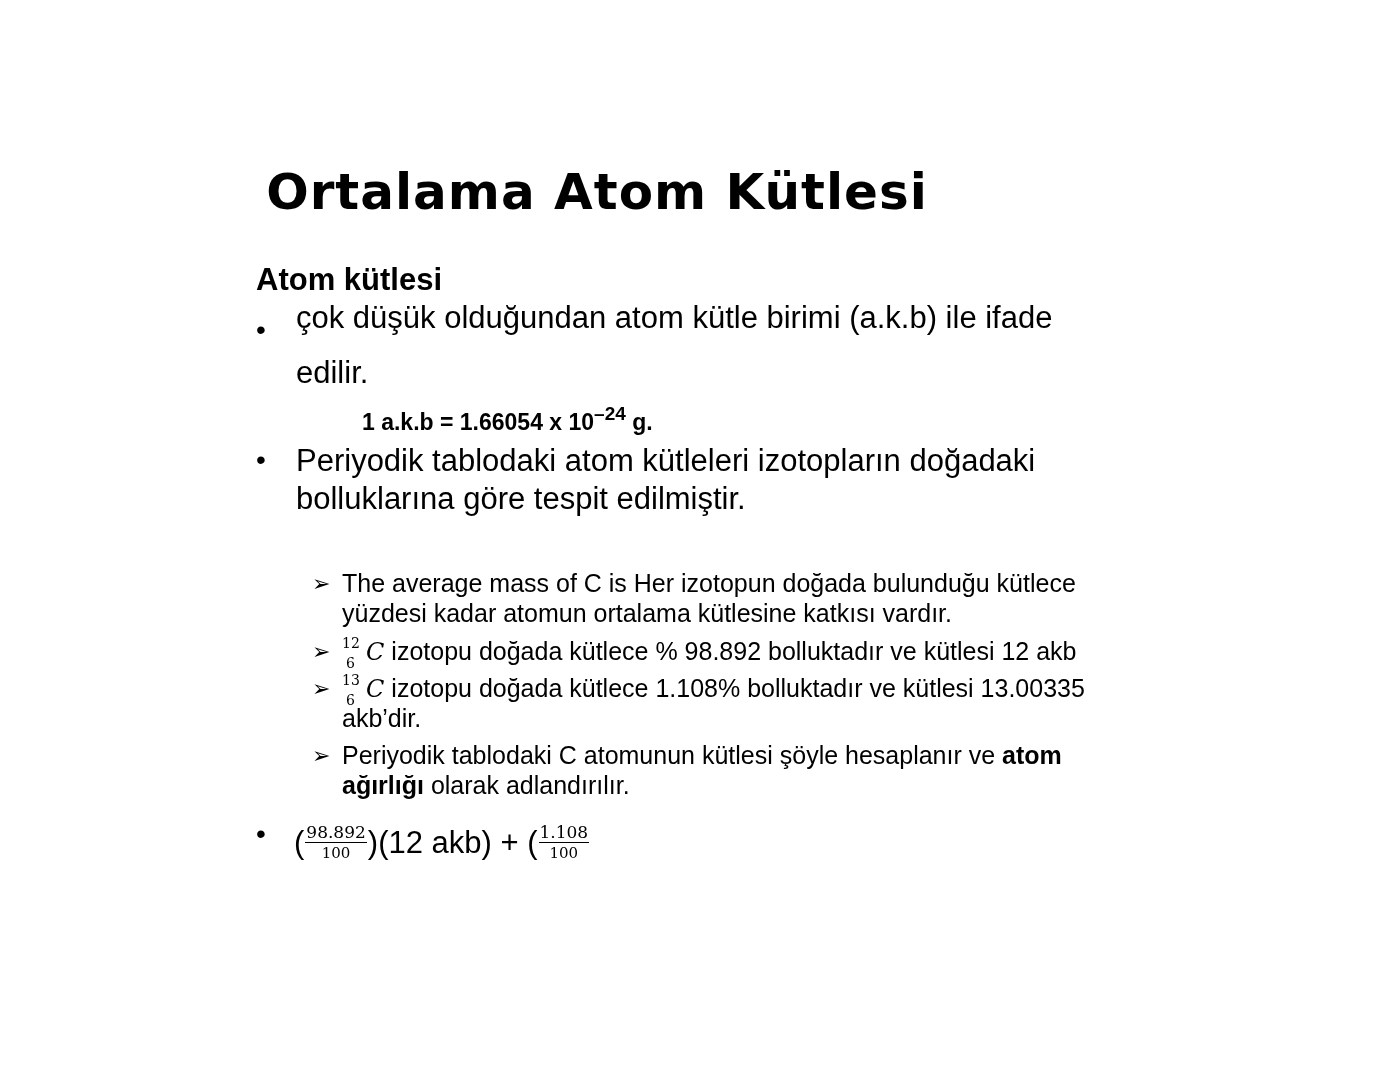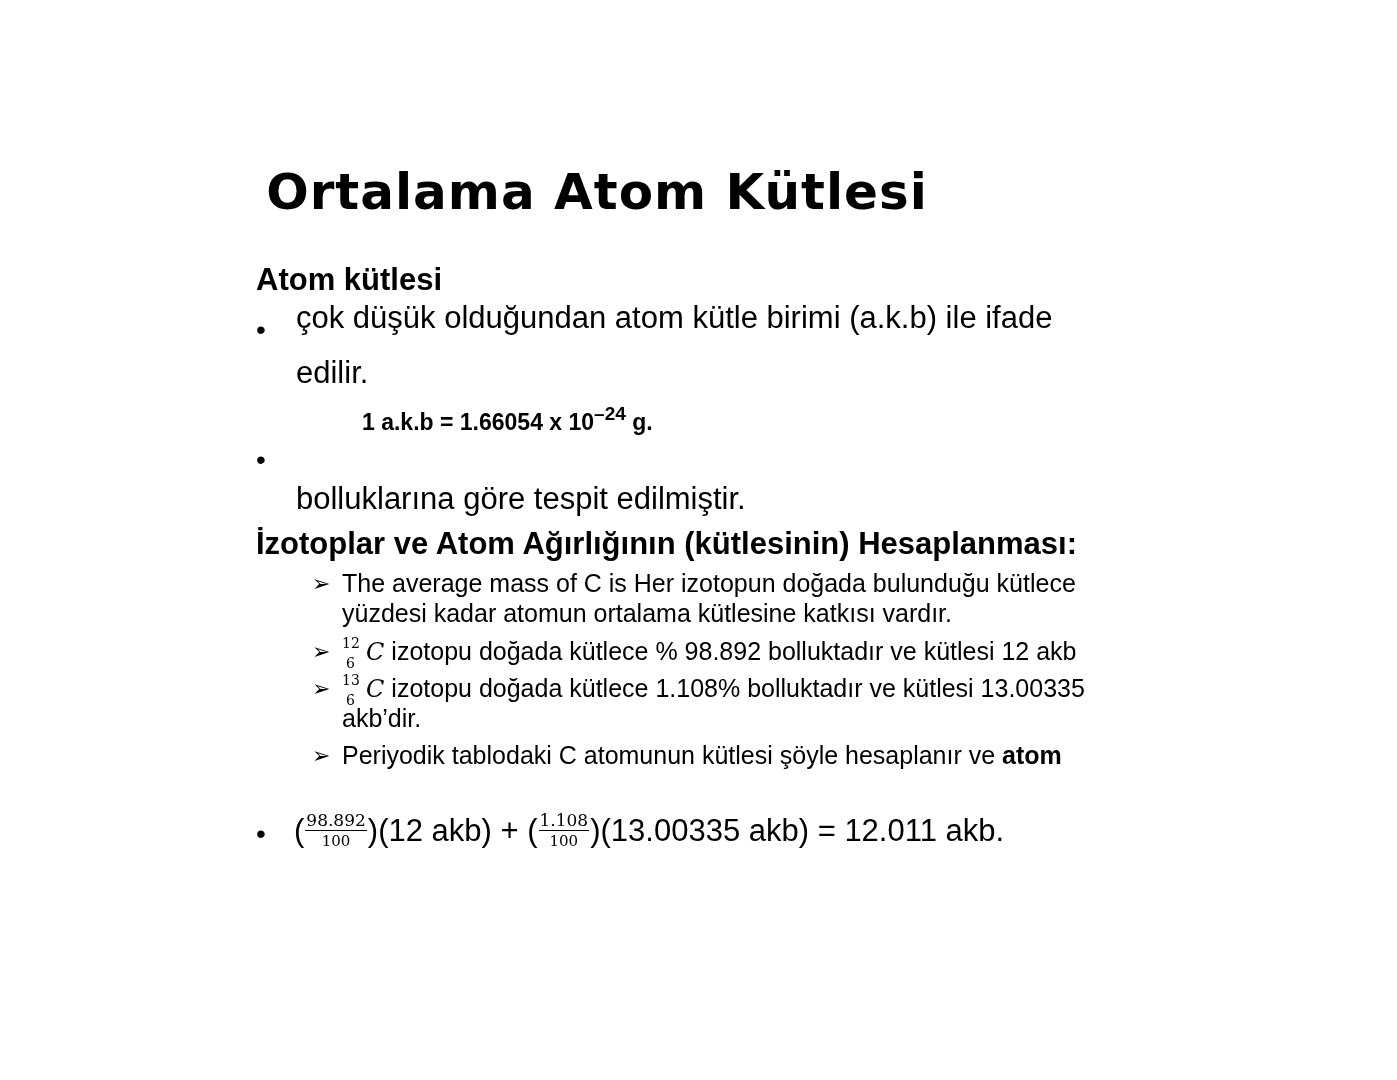--- a/index.html
+++ b/index.html
@@ -11,72 +11,72 @@
   .l1 { font-size:31px; line-height:42px; }
   .bullet { position:absolute; font-size:28px; }
   .l2 { font-size:25px; line-height:30px; }
   .arrow { position:absolute; font-size:22px; }
   .formula-bold { font-weight:bold; font-size:23px; }
   sup.e { font-size:19px; vertical-align:10px; }
   .iso { display:inline-block; position:relative; width:24px; height:26px; vertical-align:-4px; font-family:"DejaVu Serif", serif; }
   .iso .mass { position:absolute; left:0; top:-10px; font-size:14px; }
   .iso .num { position:absolute; left:4px; top:10px; font-size:14px; }
   .iso-c { font-family:"DejaVu Serif", serif; font-style:italic; font-size:24px; }
-  .frac { display:inline-block; vertical-align:middle; text-align:center; font-family:"DejaVu Serif", serif; font-size:17px; line-height:20px; margin:4px 1px; }
+  .frac { display:inline-block; vertical-align:middle; text-align:center; font-family:"DejaVu Serif", serif; font-size:17px; line-height:20px; margin:16px 1px; }
   .frac .n { display:block; border-bottom:1.5px solid #000; padding:0 1px; }
   .frac .d { display:block; font-size:15px; }
   .paren { font-size:31px; }
 </style>
 </head>
 <body>
 
 <div class="slide">
 
   <div class="title">Ortalama Atom Kütlesi</div>
 
   <div class="abs h-sec" style="left:256px; top:262px;">Atom kütlesi</div>
 
   <span class="bullet" style="left:256px; top:314px;">•</span>
   <div class="abs l1" style="left:296px; top:297px;">çok düşük olduğundan atom kütle birimi (a.k.b) ile ifade</div>
   <div class="abs l1" style="left:296px; top:352px;">edilir.</div>
 
   <div class="abs formula-bold" style="left:362px; top:403px;"><span>1 a.k.b = 1.66054 x 10</span><sup class="e">–24</sup><span> g.</span></div>
 
   <span class="bullet" style="left:256px; top:444px;">•</span>
+  <div class="abs l1" style="left:296px; top:440px;">Periyodik tablodaki atom kütleleri izotopların doğadaki</div>
   <div class="abs l1" style="left:296px; top:478px;">bolluklarına göre tespit edilmiştir.</div>
 
-  <div class="abs h-sec" style="left:256px; top:526px;">İzotoplar ve Atom Ağırlığının (kütlesinin) Hesaplanması:</div>
 
   <span class="arrow" style="left:312px; top:571px;">➢</span>
   <div class="abs l2" style="left:342px; top:568px;">The average mass of C is Her izotopun doğada bulunduğu kütlece</div>
   <div class="abs l2" style="left:342px; top:598px;">yüzdesi kadar atomun ortalama kütlesine katkısı vardır.</div>
 
   <span class="arrow" style="left:312px; top:639px;">➢</span>
   <div class="abs l2" style="left:342px; top:636px;">
     <span class="iso"><span class="mass">12</span><span class="num">6</span></span><span class="iso-c">C</span><span> izotopu doğada kütlece % 98.892 bolluktadır ve kütlesi 12 akb</span>
   </div>
 
   <span class="arrow" style="left:312px; top:676px;">➢</span>
   <div class="abs l2" style="left:342px; top:673px;">
     <span class="iso"><span class="mass">13</span><span class="num">6</span></span><span class="iso-c">C</span><span> izotopu doğada kütlece 1.108% bolluktadır ve kütlesi 13.00335</span>
   </div>
   <div class="abs l2" style="left:342px; top:703px;">akb’dir.</div>
 
   <span class="arrow" style="left:312px; top:743px;">➢</span>
   <div class="abs l2" style="left:342px; top:740px;"><span>Periyodik tablodaki C atomunun kütlesi şöyle hesaplanır ve </span><b>atom</b></div>
+  <div class="abs l2" style="left:342px; top:770px;"><b>ağırlığı</b><span> olarak adlandırılır.</span></div>
 
   <span class="bullet" style="left:256px; top:818px;">•</span>
   <div class="abs l1" style="left:294px; top:806px; display:flex; align-items:center;">
     <span class="paren">(</span>
     <span class="frac">
         <span class="n">98.892</span>
         <span class="d">100</span>
       </span>
     <span style="white-space:pre;">)(12 akb) + </span>
     <span class="paren">(</span>
     <span class="frac">
         <span class="n">1.108</span>
         <span class="d">100</span>
       </span>
-    <span style="white-space:pre;">)(13.00335 akb) = 12.011 akb.</span>
   </div>
 
 </div>
 
 </body></html>

